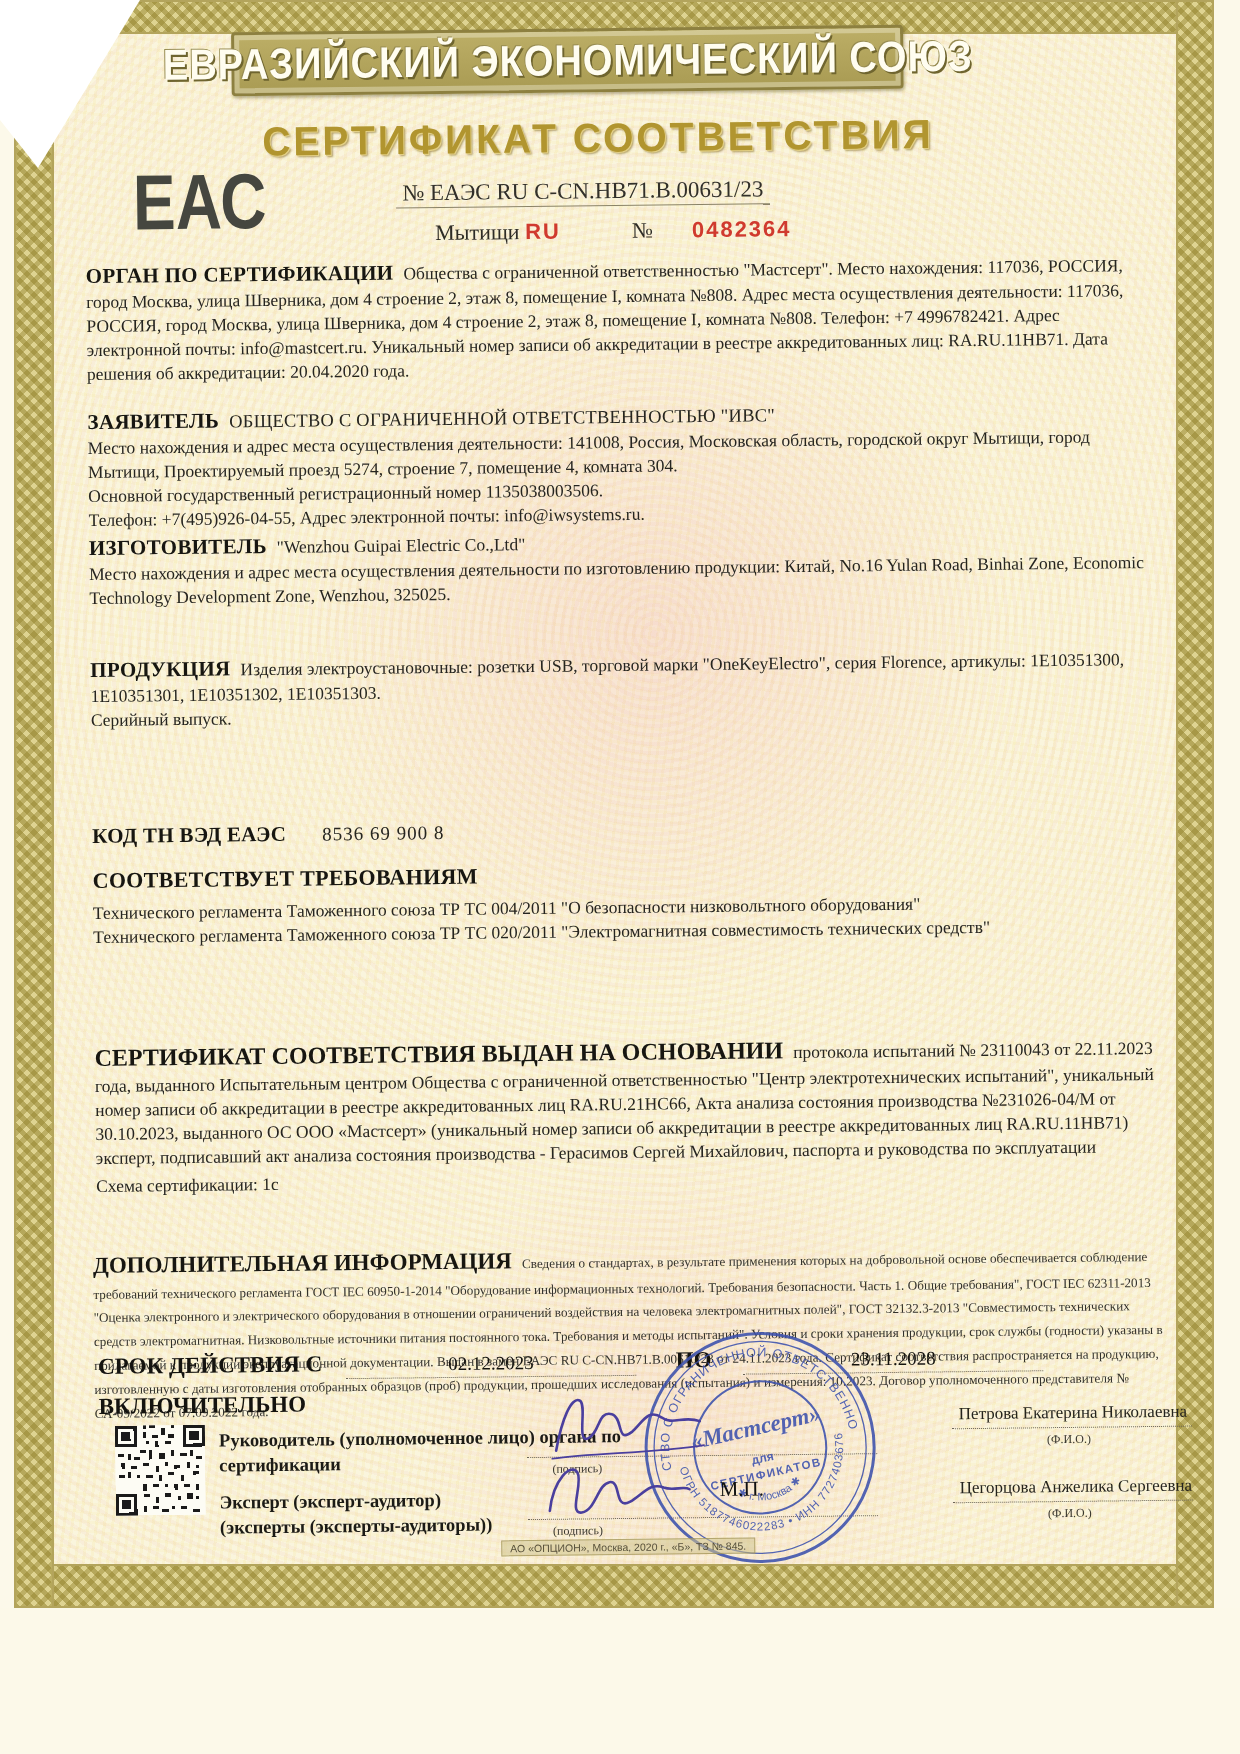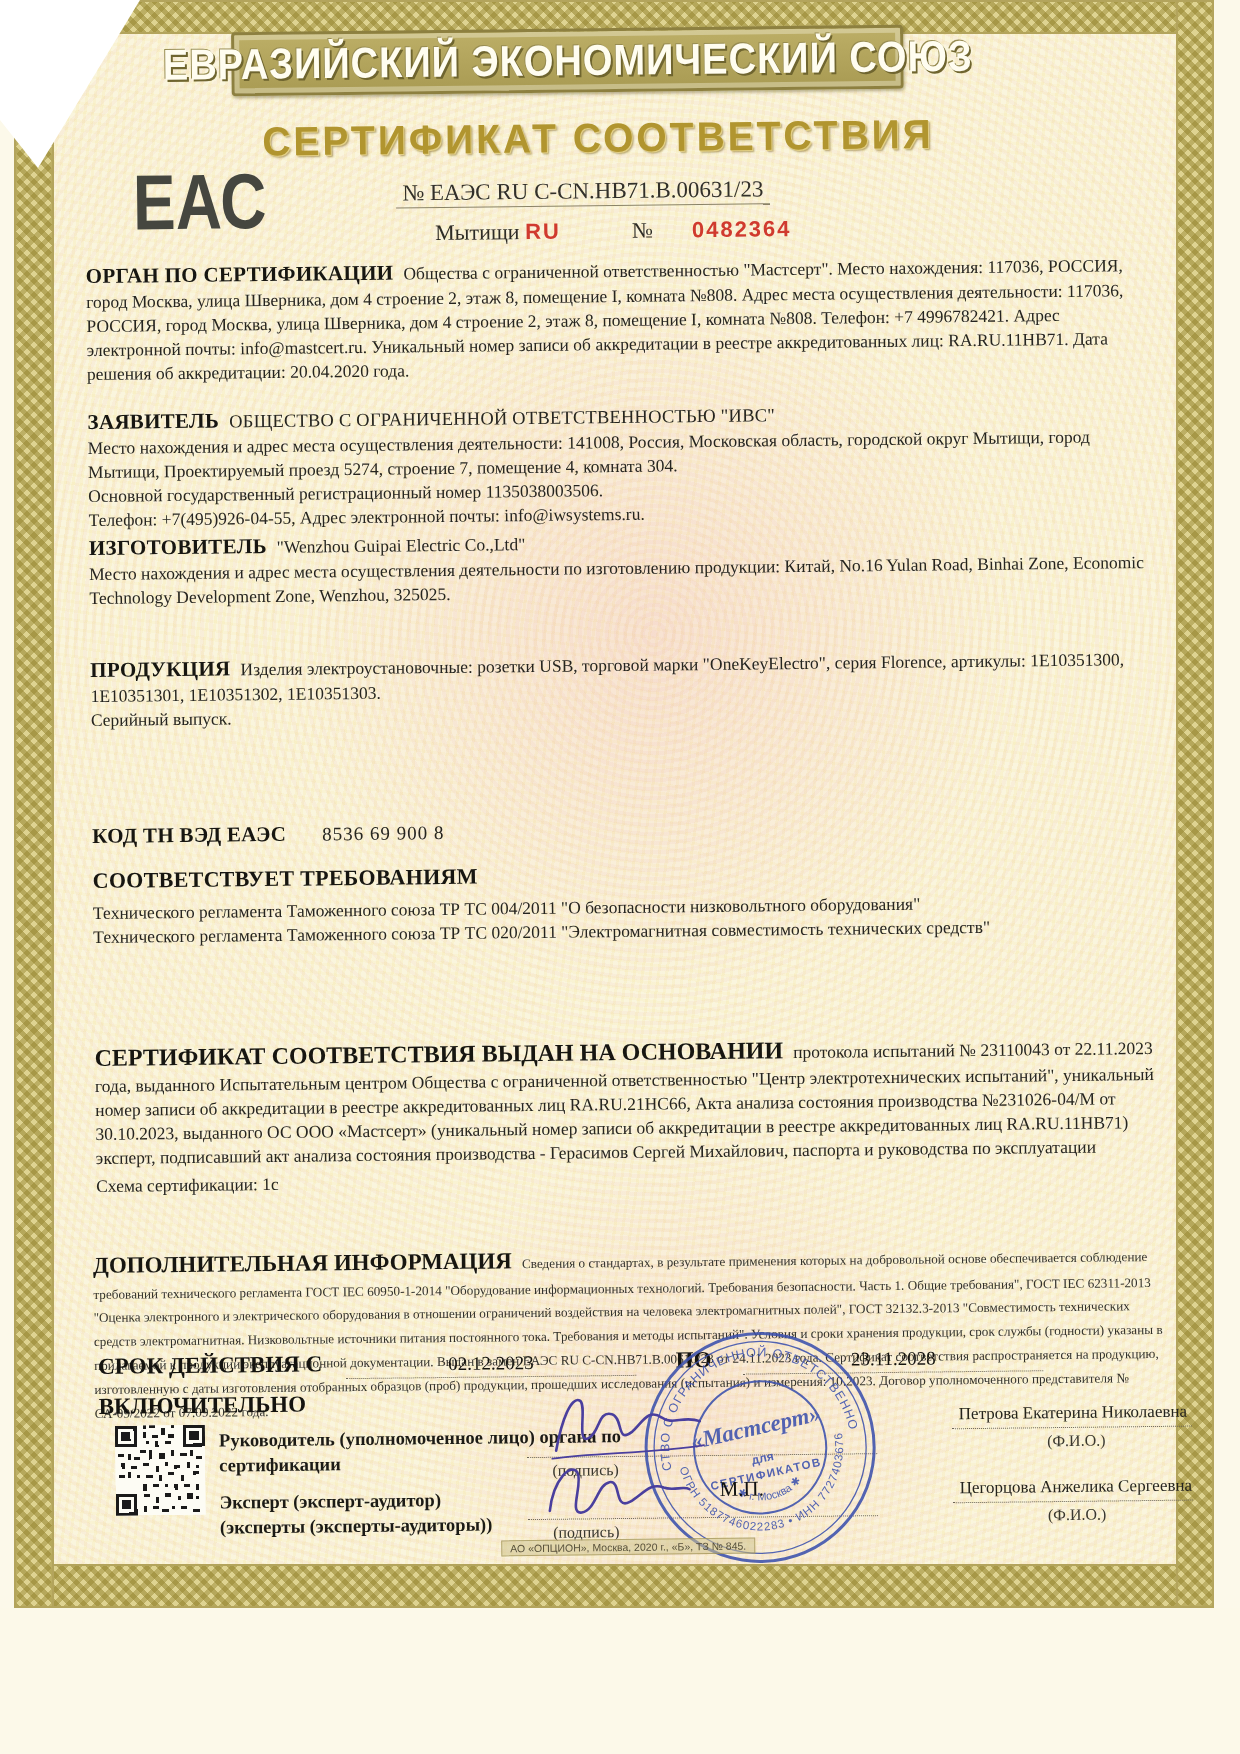--- a/index.html
+++ b/index.html
@@ -62,21 +62,21 @@
   .validity{position:absolute;left:92px;top:1348px;width:1080px;font-weight:bold;font-size:23px;color:#14130f;}
   .vdate{font-weight:normal;font-size:19px;display:inline-block;text-align:center;
     border-bottom:1px dotted #6b6557;padding-bottom:2px;}
   .vd1{width:290px;margin:0 34px 0 18px;}
   .vd2{width:300px;margin-left:26px;}
   .inclusive{position:absolute;left:92px;top:1388px;font-weight:bold;font-size:23px;color:#14130f;}
 
   
   .role{position:absolute;font-weight:bold;font-size:18.5px;line-height:1.35;color:#1c1b16;}
   .sigline{position:absolute;border-bottom:1px dotted #6b6557;}
-  .lbl{position:absolute;font-size:16px;color:#3a382f;}
+  .lbl{position:absolute;font-size:12px;color:#3a382f;}
   .fio{position:absolute;font-size:17px;color:#24231d;white-space:nowrap;}
   .mp{position:absolute;left:712px;top:1478px;font-weight:normal;font-size:21px;color:#111;z-index:9;}
   .sig-svg{position:absolute;z-index:8;}
   .stamp{position:absolute;left:622px;top:1318px;width:262px;height:262px;z-index:7;
     transform:rotate(-12deg);opacity:.88;}
   .qr{position:absolute;left:108px;top:1420px;z-index:7;}
   .footer{position:absolute;left:0;top:1537px;width:1240px;text-align:center;z-index:8;}
   .footer span{font-family:"Liberation Sans",sans-serif;font-size:10.5px;color:#57503a;
     background:rgba(208,197,142,.55);border:1px solid rgba(148,134,70,.6);padding:1px 8px;}
   .below{position:absolute;left:0;top:1608px;width:1240px;height:146px;background:#fcf9e9;}

